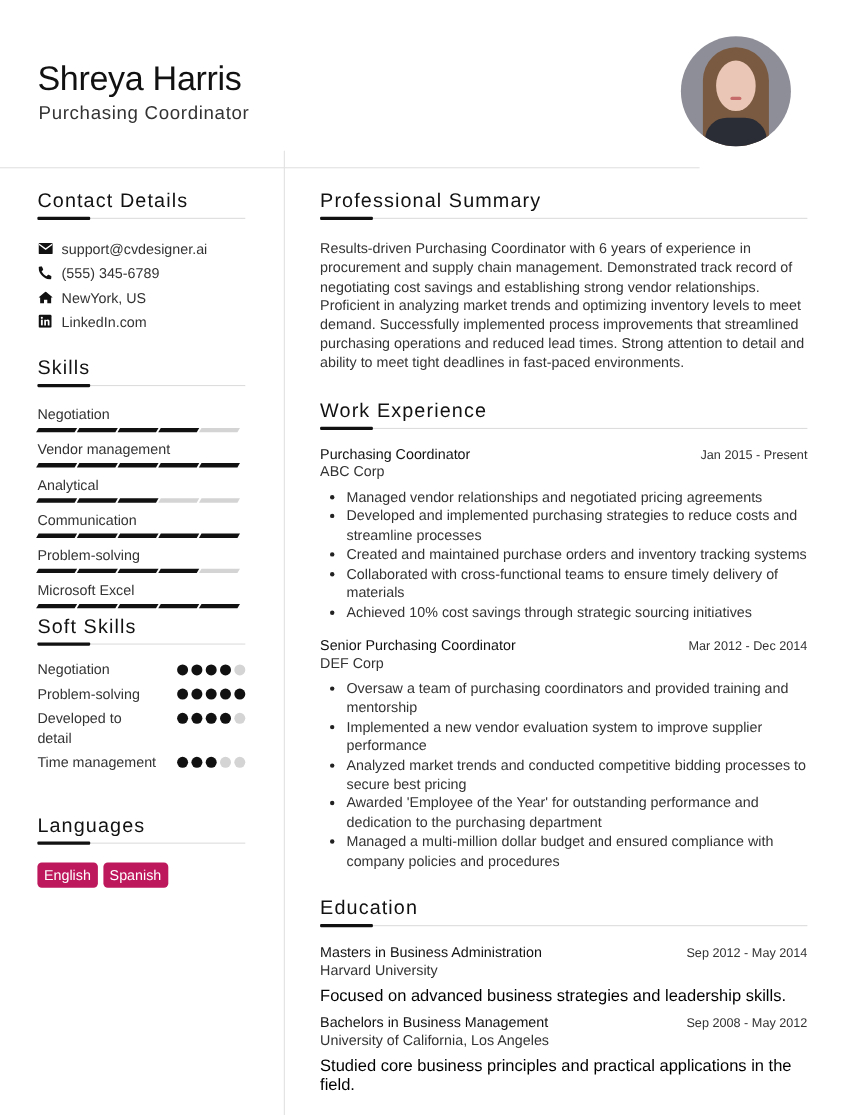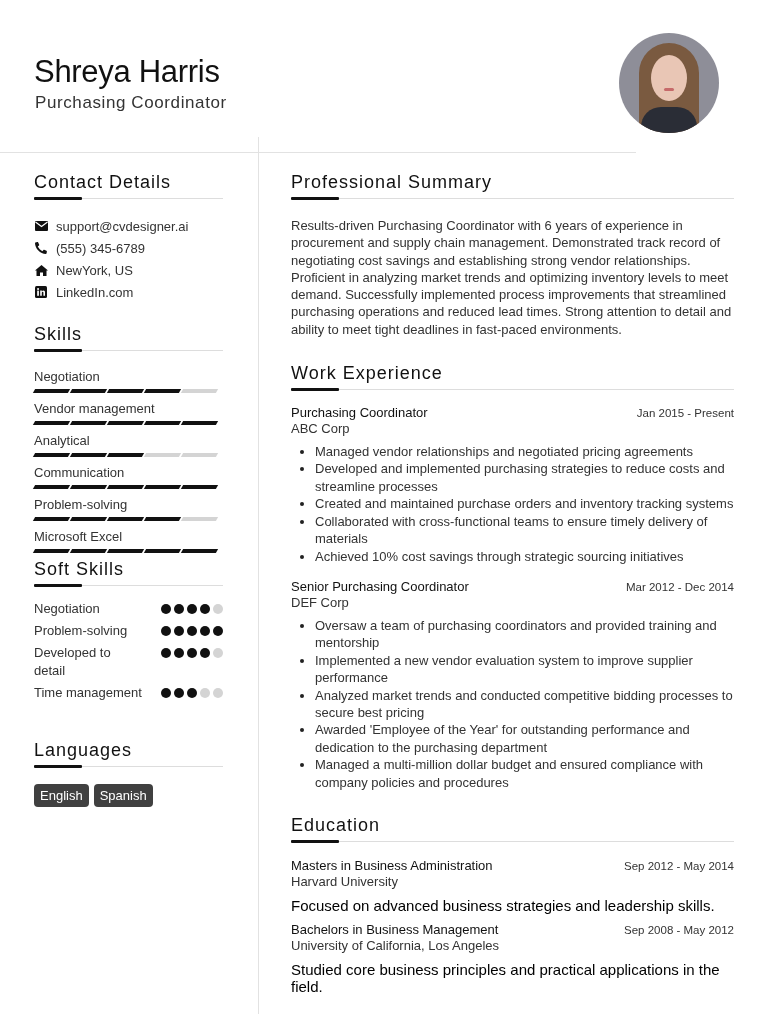--- a/index.html
+++ b/index.html
@@ -33,21 +33,21 @@
     .bar { width: 35px; height: 4px; transform: skewX(-30deg); background: #d4d4d4; margin-top: 3px; }
     .bar.on { background: #111; }
 
     .soft { display: flex; justify-content: space-between; font-size: 13px; color: #333; line-height: 18px; margin-bottom: 4px; }
     .soft .label { width: 110px; }
     .dots { display: flex; gap: 3px; padding-top: 4px; }
     .dot { width: 10px; height: 10px; border-radius: 50%; background: #d4d4d4; }
     .dot.on { background: #111; }
 
     .langs { display: flex; gap: 5px; margin-top: 17px; }
-    .lang { background: #404040; color: #fff; font-size: 13px; padding: 3px 6px; border-radius: 4px; height: 23px; line-height: 17px; }
+    .lang { background: #be185d; color: #fff; font-size: 13px; padding: 3px 6px; border-radius: 4px; height: 23px; line-height: 17px; }
 
     .summary { font-size: 13px; line-height: 17.3px; color: #333; margin-top: 18px; }
 
     .job { margin-top: 14px; }
     .job-head { display: flex; justify-content: space-between; align-items: baseline; }
     .job-role { font-size: 13px; font-weight: 500; color: #111; }
     .job-date { font-size: 11.5px; color: #333; }
     .job-org { font-size: 13px; color: #333; line-height: 18px; }
     .bullets { list-style: none; margin-top: 5px; }
     .bullets li { position: relative; padding-left: 24px; font-size: 13px; line-height: 17.4px; color: #333; }

